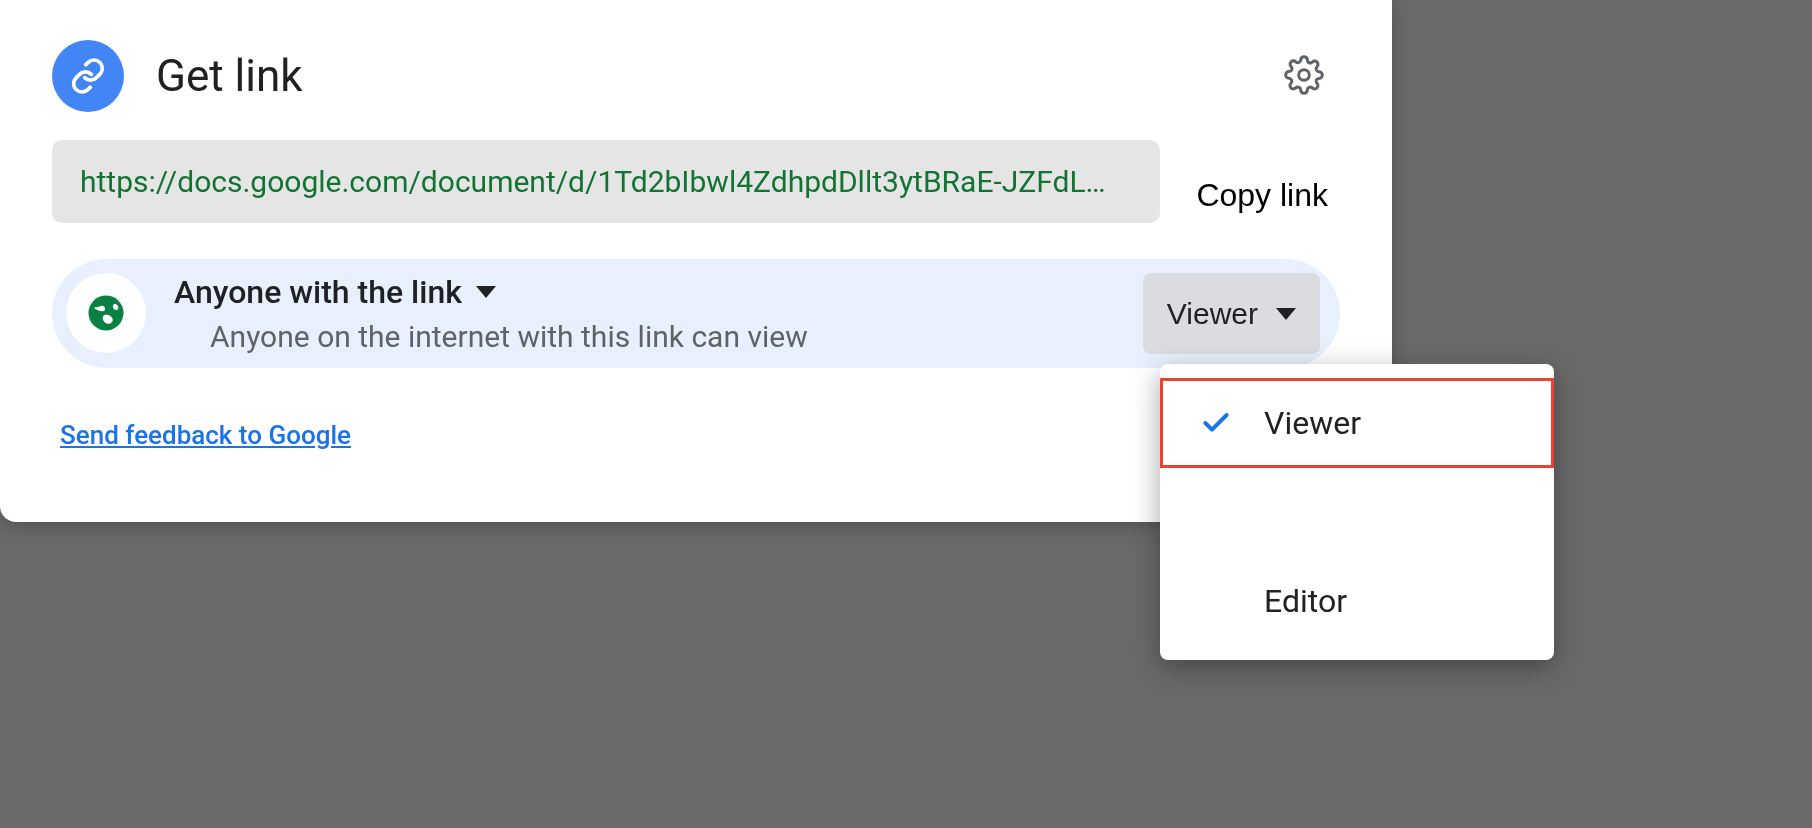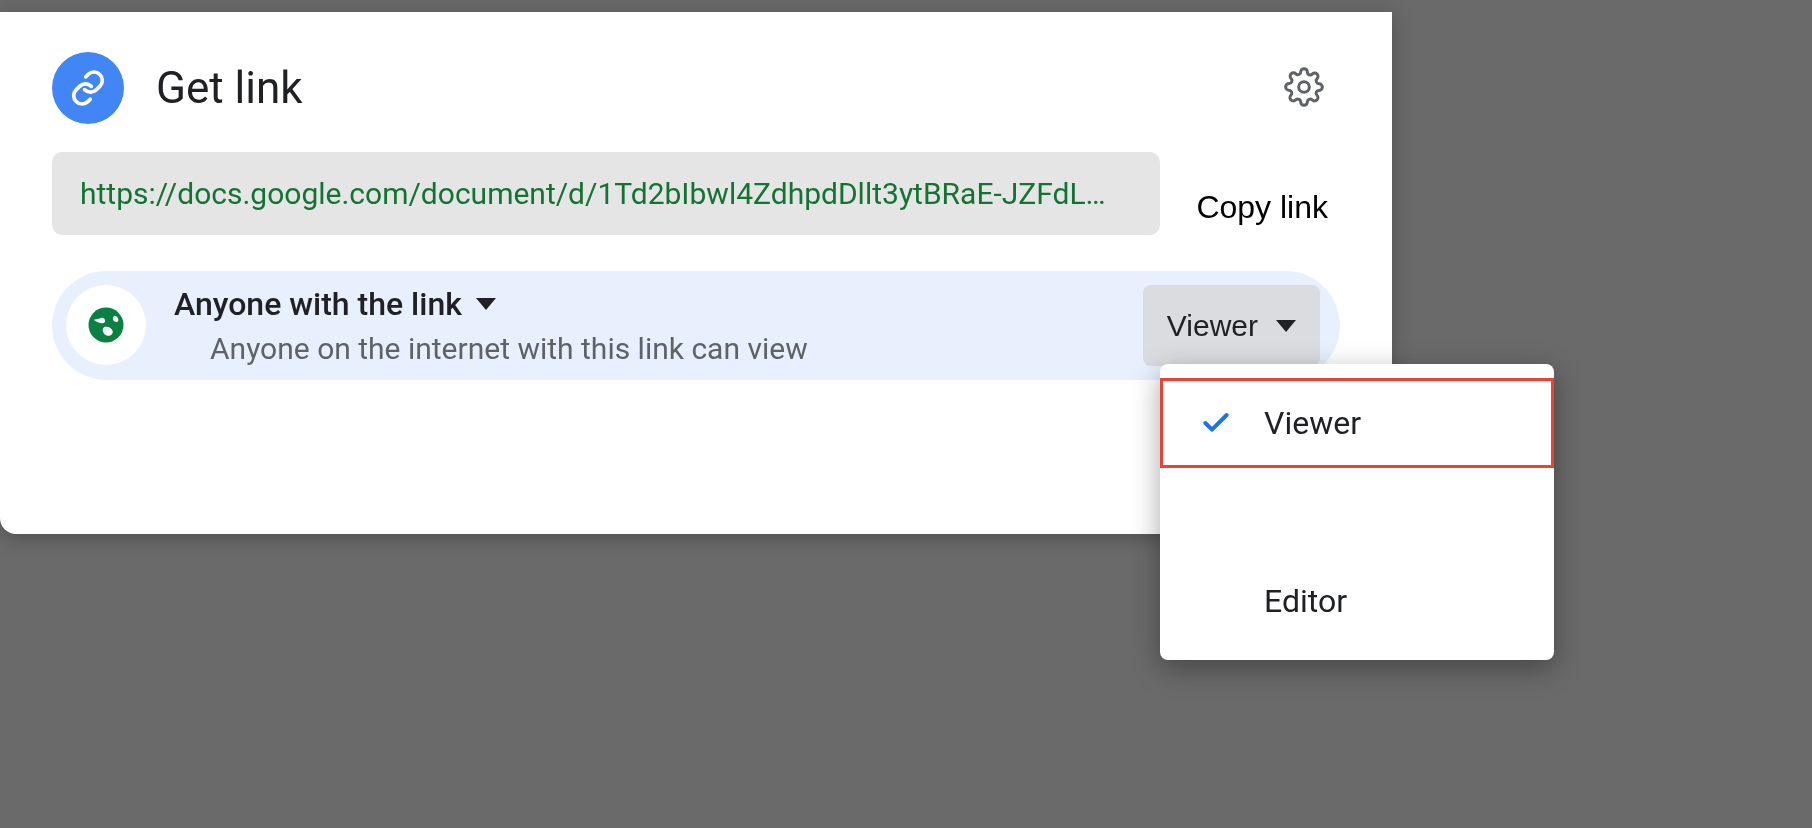--- a/index.html
+++ b/index.html
@@ -7,21 +7,21 @@
   body {
     width: 1812px;
     height: 828px;
     font-family: "Google Sans", Roboto, Arial, sans-serif;
     background: #6a6a6a;
     position: relative;
     overflow: hidden;
   }
   .dialog {
     position: absolute;
-    left: 0; top: 12px;
+    left: 0; top: 0;
     width: 1392px;
     height: 522px;
     background: #fff;
     border-radius: 0 0 16px 16px;
     box-shadow: 0 4px 20px rgba(0,0,0,0.25);
   }
   .header {
     display: flex;
     align-items: center;
     padding: 40px 52px 28px 52px;
@@ -207,20 +207,23 @@
         <span class="caret-down"></span>
       </div>
       <div class="access-sub">Anyone on the internet with this link can view</div>
     </div>
     <button class="role-btn">
       <span>Viewer</span>
       <span class="caret-down"></span>
     </button>
   </div>
 
+  <div class="feedback">
+    <a href="#">Send feedback to Google</a>
+  </div>
 
 </div>
 
 <div class="dropdown-menu">
   <div class="dropdown-item highlighted">
     <span class="check-slot">
       <svg width="40" height="32" viewBox="0 0 24 24" fill="none" stroke="#1a73e8" stroke-width="3" stroke-linecap="round" stroke-linejoin="round">
         <polyline points="4 12 9 17 20 6"></polyline>
       </svg>
     </span>

